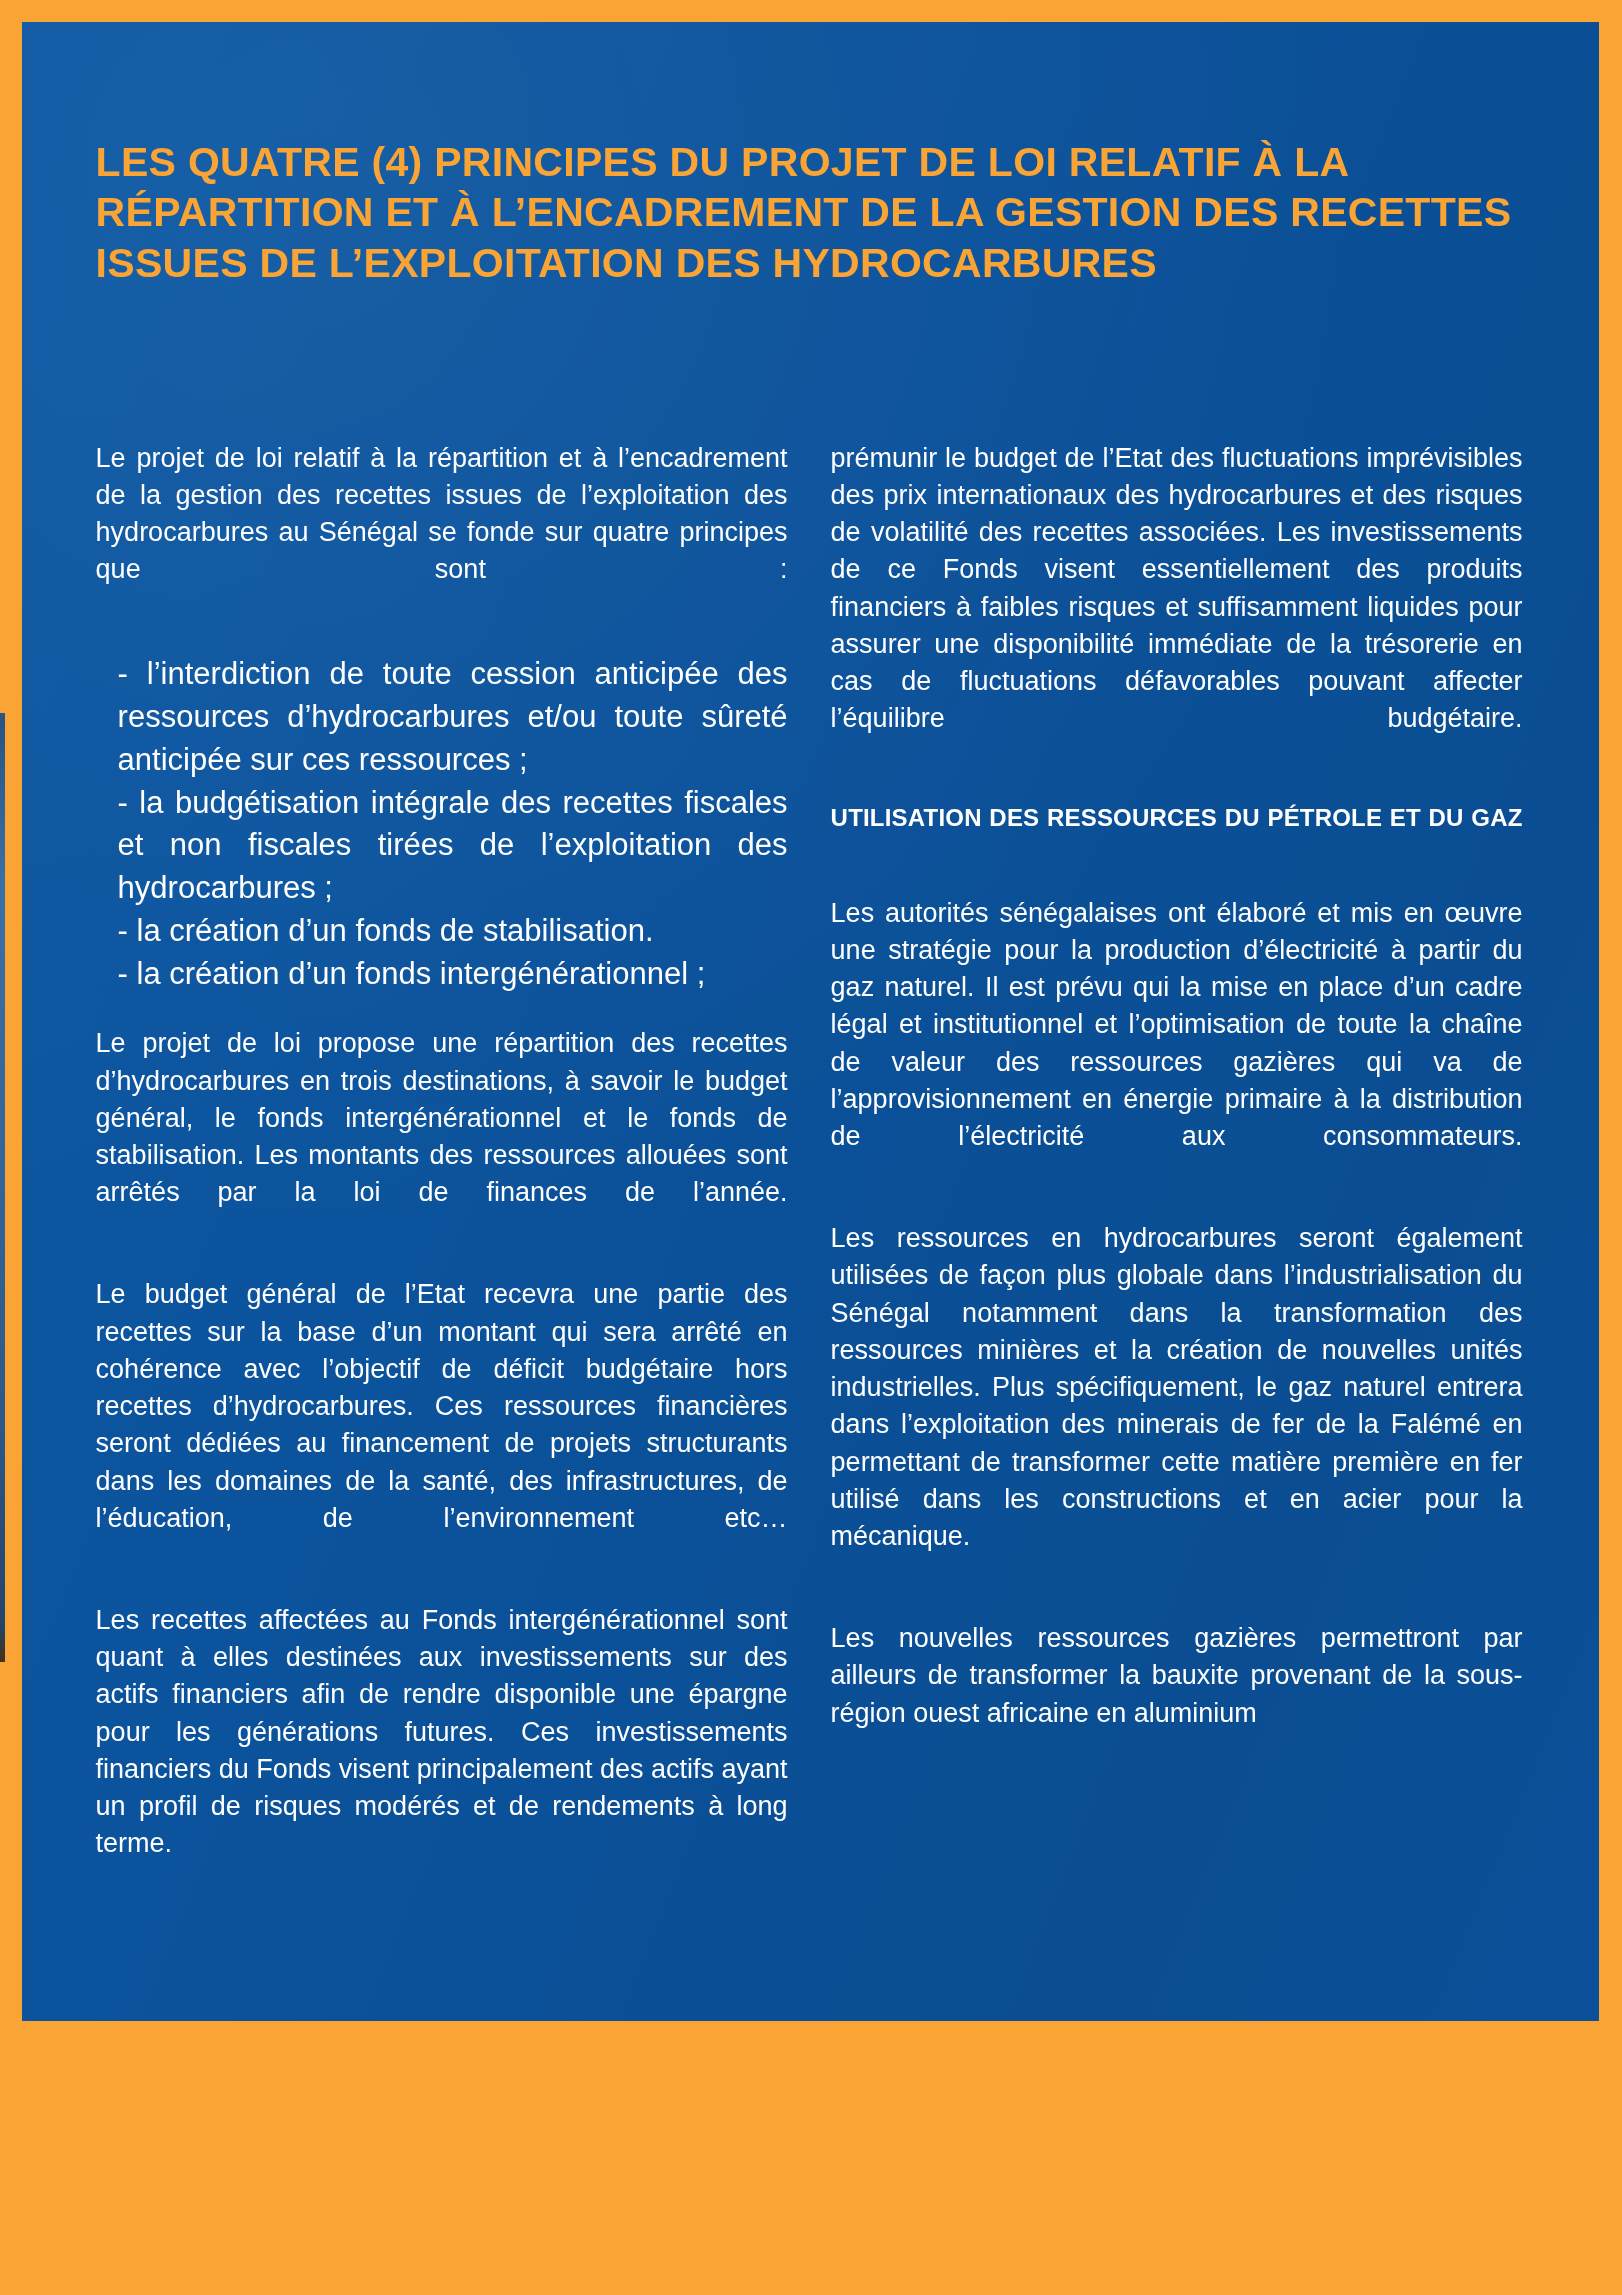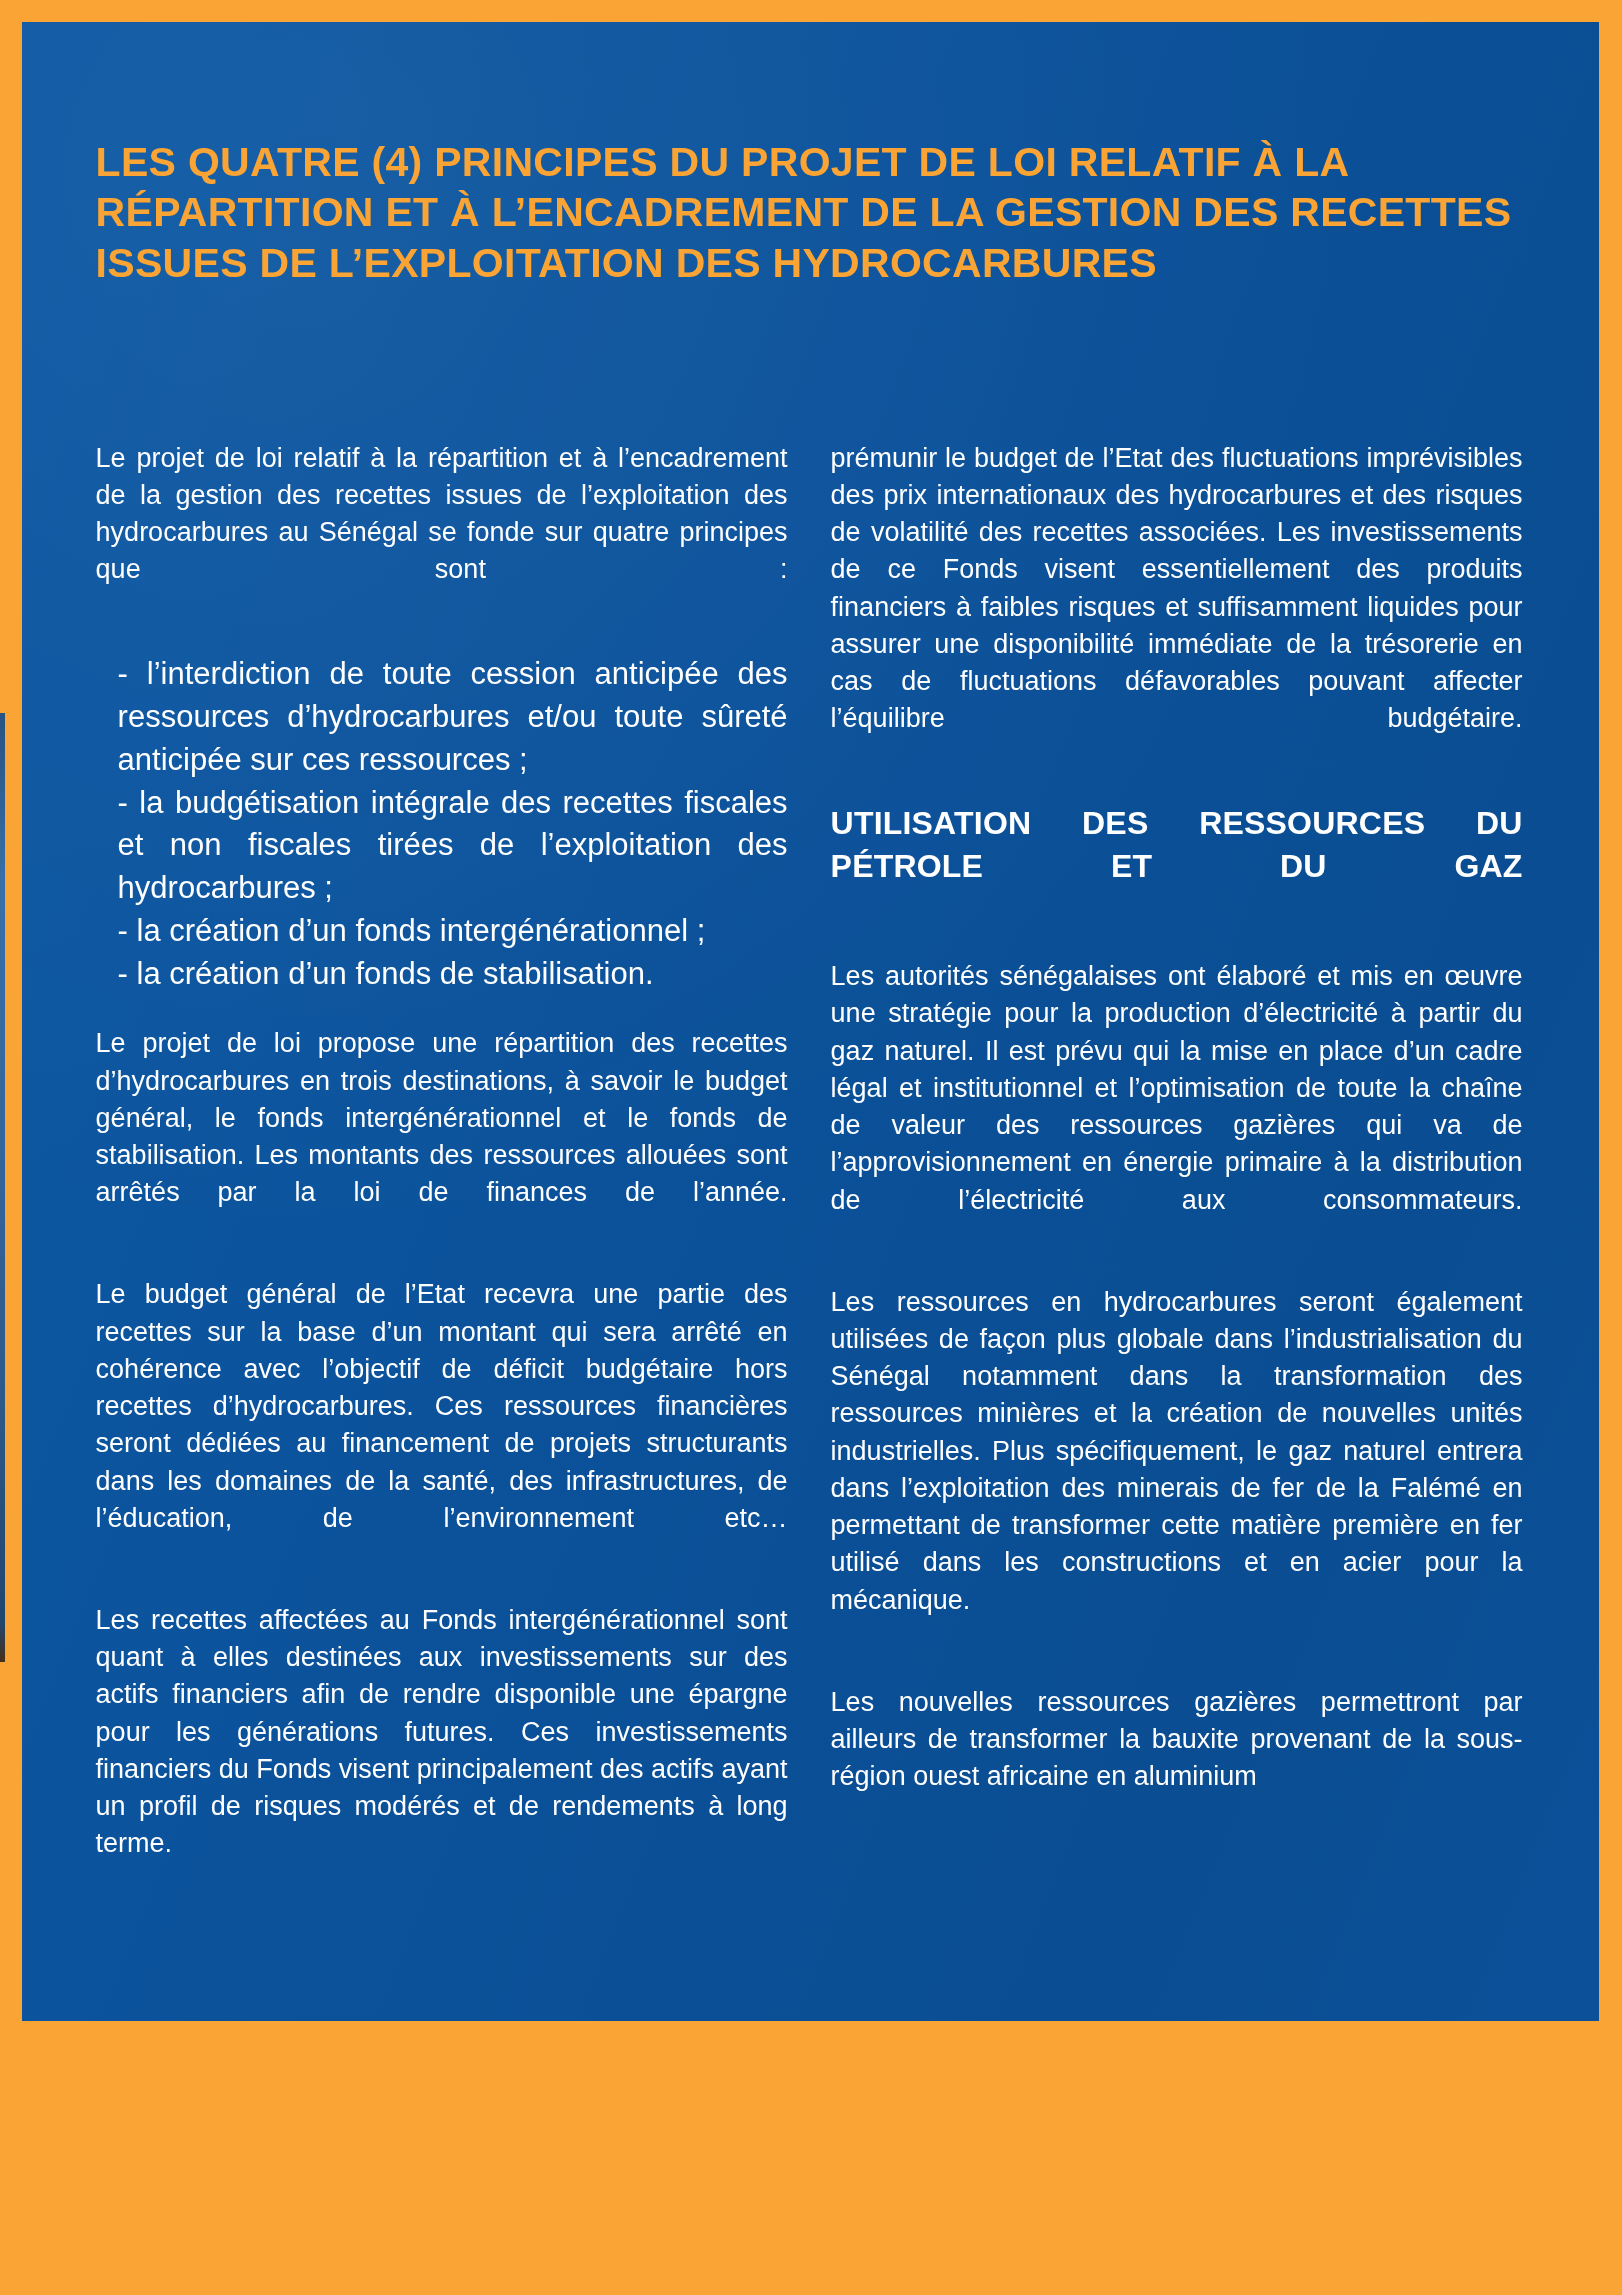--- a/index.html
+++ b/index.html
@@ -106,21 +106,21 @@
     line-height: 1.38;
     text-align: justify;
     text-justify: inter-word;
     margin: 0 0 0 22px;
     text-indent: 0;
   }
   .bullets li.short { text-align: left; }
 
   .subheading {
     color: #FFFFFF;
-    font-size: 32px;
+    font-size: 24px;
     line-height: 1.32;
     font-weight: bold;
     letter-spacing: 0.2px;
     text-transform: uppercase;
     margin: 0 0 29px 0;
     text-align: justify;
     text-justify: inter-word;
   }
 
   
@@ -144,22 +144,22 @@
 
     <div class="columns">
 
       <div class="column">
 
         <p class="para">Le projet de loi relatif à la répartition et à l’encadrement de la gestion des recettes issues de l’exploitation des hydrocarbures au Sénégal se fonde sur quatre principes que sont :</p>
 
         <ul class="bullets">
           <li>- l’interdiction de toute cession anticipée des ressources d’hydrocarbures et/ou toute sûreté anticipée sur ces ressources ;</li>
           <li>- la budgétisation intégrale des recettes fiscales et non fiscales tirées de l’exploitation des hydrocarbures ;</li>
+          <li class="short">- la création d’un fonds de stabilisation.</li>
           <li class="short">- la création d’un fonds intergénérationnel ;</li>
-          <li class="short">- la création d’un fonds de stabilisation.</li>
         </ul>
 
         <p class="para">Le projet de loi propose une répartition des recettes d’hydrocarbures en trois destinations, à savoir le budget général, le fonds intergénérationnel et le fonds de stabilisation. Les montants des ressources allouées sont arrêtés par la loi de finances de l’année.</p>
 
         <p class="para">Le budget général de l’Etat recevra une partie des recettes sur la base d’un montant qui sera arrêté en cohérence avec l’objectif de déficit budgétaire hors recettes d’hydrocarbures. Ces ressources financières seront dédiées au financement de projets structurants dans les domaines de la santé, des infrastructures, de l’éducation, de l’environnement etc…</p>
 
         <p class="para">Les recettes affectées au Fonds intergénérationnel sont quant à elles destinées  aux investissements sur des actifs financiers afin de rendre disponible une épargne pour les générations futures. Ces investissements financiers du Fonds visent principalement des actifs ayant un profil de risques modérés et de rendements à long terme.</p>
 
       </div>
 

